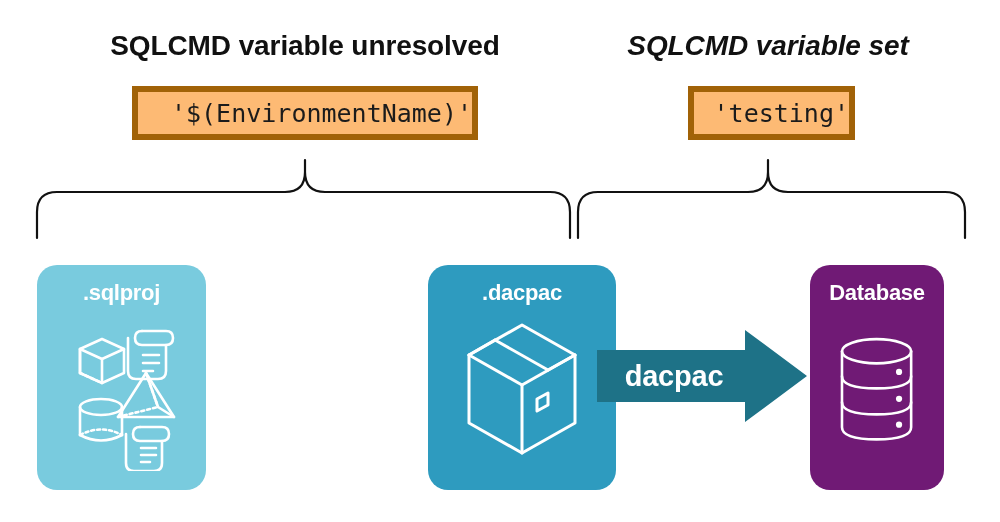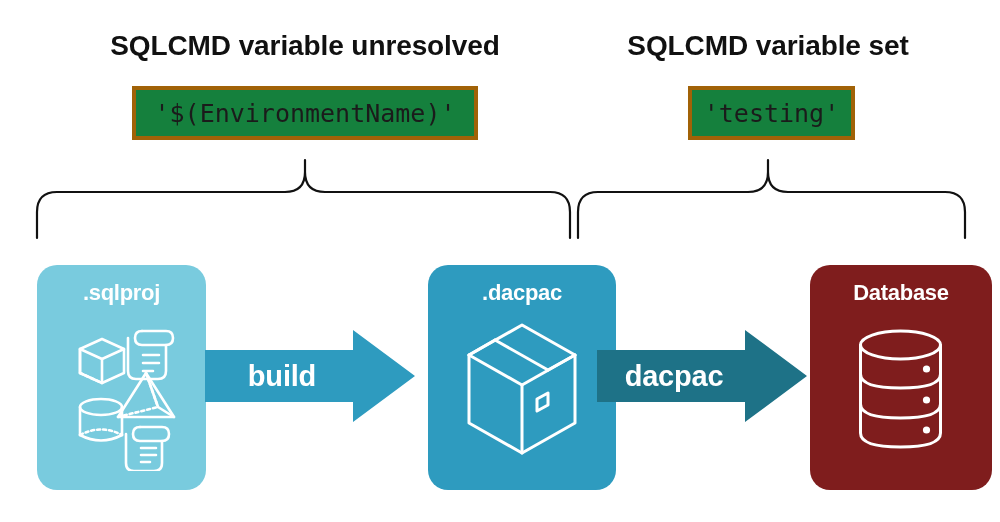--- a/index.html
+++ b/index.html
@@ -25,31 +25,31 @@
     font-family: "Liberation Sans", sans-serif;
     font-weight: bold;
     font-size: 28px;
     color: #111111;
     letter-spacing: -0.1px;
     text-align: center;
     white-space: nowrap;
     transform: translateX(-50%);
   }
   #heading-left  { left: 305px; top: 30px; }
-  #heading-right { left: 768px; top: 30px; }
+  #heading-right { left: 768px; top: 30px; font-style: italic; }
 
   
   .code-box {
     position: absolute;
     box-sizing: border-box;
-    background: #15803d;
-    border: 4px solid #a16207;
+    background: #fdba74;
+    border: 6px solid #a16207;
     display: flex;
     align-items: center;
-    justify-content: center;
+    justify-content: flex-end;
   }
   .code-box span {
     font-family: "DejaVu Sans Mono", "Liberation Mono", monospace;
     font-size: 25px;
     color: #1b1b1b;
     white-space: pre;
     letter-spacing: 0px;
   }
   #code-box-left  { left: 132px; top: 86px; width: 346px; height: 54px; }
   #code-box-right { left: 688px; top: 86px; width: 167px; height: 54px; }
@@ -86,21 +86,21 @@
   }
   .stage-box .box-art {
     position: absolute;
     left: 0;
     top: 46px;
     width: 100%;
   }
 
   #box-sqlproj  { left: 37px;  width: 169px; background: #79CBDE; }
   #box-dacpac   { left: 428px; width: 142px; background: #2E9BBF; padding-left: 46px; }
-  #box-database { left: 810px; width: 182px; background: #7f1d1d; }
+  #box-database { left: 810px; width: 134px; background: #701a75; }
 
   
   .arrow-wrap {
     position: absolute;
     top: 330px;
     height: 92px;
   }
   #arrow-build  { left: 205px; width: 210px; }
   #arrow-deploy { left: 597px; width: 210px; }
   .arrow-wrap svg { display: block; width: 100%; height: 100%; }
@@ -217,26 +217,20 @@
         <path d="M 37,93 q 0,14 40,14 q 40,0 40,-14"></path>
       </g>
       <g fill="#ffffff">
         <circle cx="103" cy="58" r="3.6"></circle>
         <circle cx="103" cy="89" r="3.6"></circle>
         <circle cx="103" cy="119" r="3.6"></circle>
       </g>
     </svg>
   </div>
 
-  <div class="arrow-wrap" id="arrow-build">
-    <svg viewBox="0 0 210 92" preserveAspectRatio="none">
-      <path d="M 0,20 L 148,20 L 148,0 L 210,46 L 148,92 L 148,72 L 0,72 Z" fill="#2E9BBF"></path>
-    </svg>
-    <div class="arrow-label">build</div>
-  </div>
 
   <div class="arrow-wrap" id="arrow-deploy">
     <svg viewBox="0 0 210 92" preserveAspectRatio="none">
       <path d="M 0,20 L 148,20 L 148,0 L 210,46 L 148,92 L 148,72 L 0,72 Z" fill="#1E7287"></path>
     </svg>
     <div class="arrow-label">dacpac</div>
   </div>
 
 </div>
 

